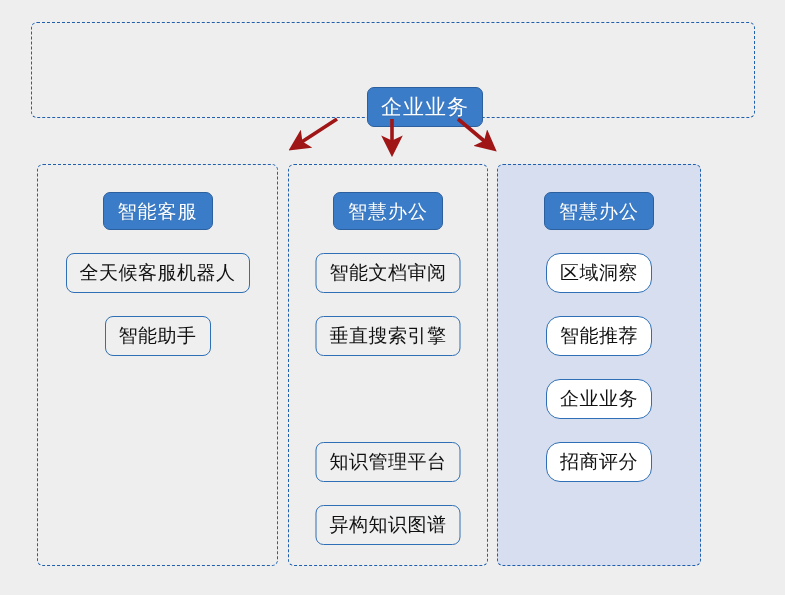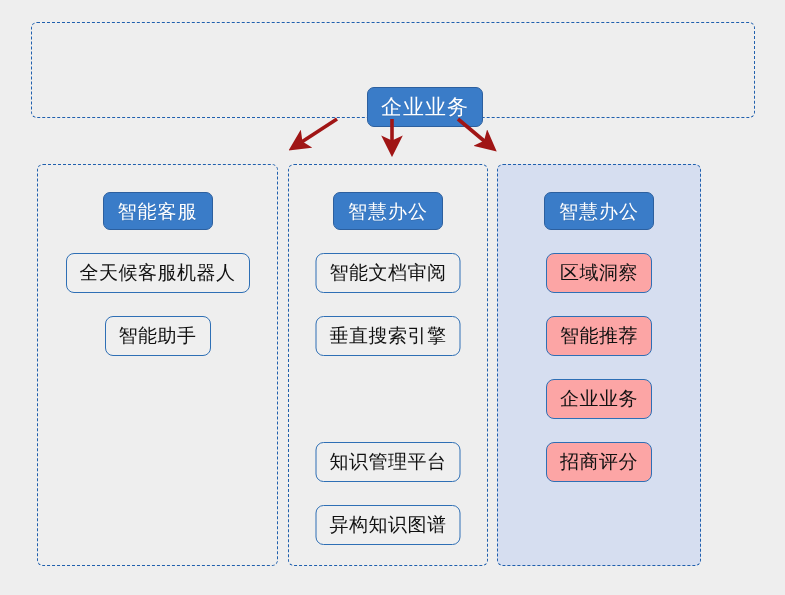--- a/index.html
+++ b/index.html
@@ -101,21 +101,21 @@
     box-sizing: border-box;
     display: flex;
     align-items: center;
     justify-content: center;
     font-size: 19px;
     color: #111111;
     white-space: nowrap;
     padding: 0 13px;
     letter-spacing: 0.5px;
   }
-  .column.filled .leaf { background: #fca5a5; }
+  .column.filled .leaf { background: #ffffff; border-radius: 14px; }
 
   .leaf.r0 { top: 88px;  }
   .leaf.r1 { top: 151px; }
   .leaf.r2 { top: 214px; }
   .leaf.r3 { top: 277px; }
   .leaf.r4 { top: 340px; }
 
   
   #arrows {
     position: absolute;

